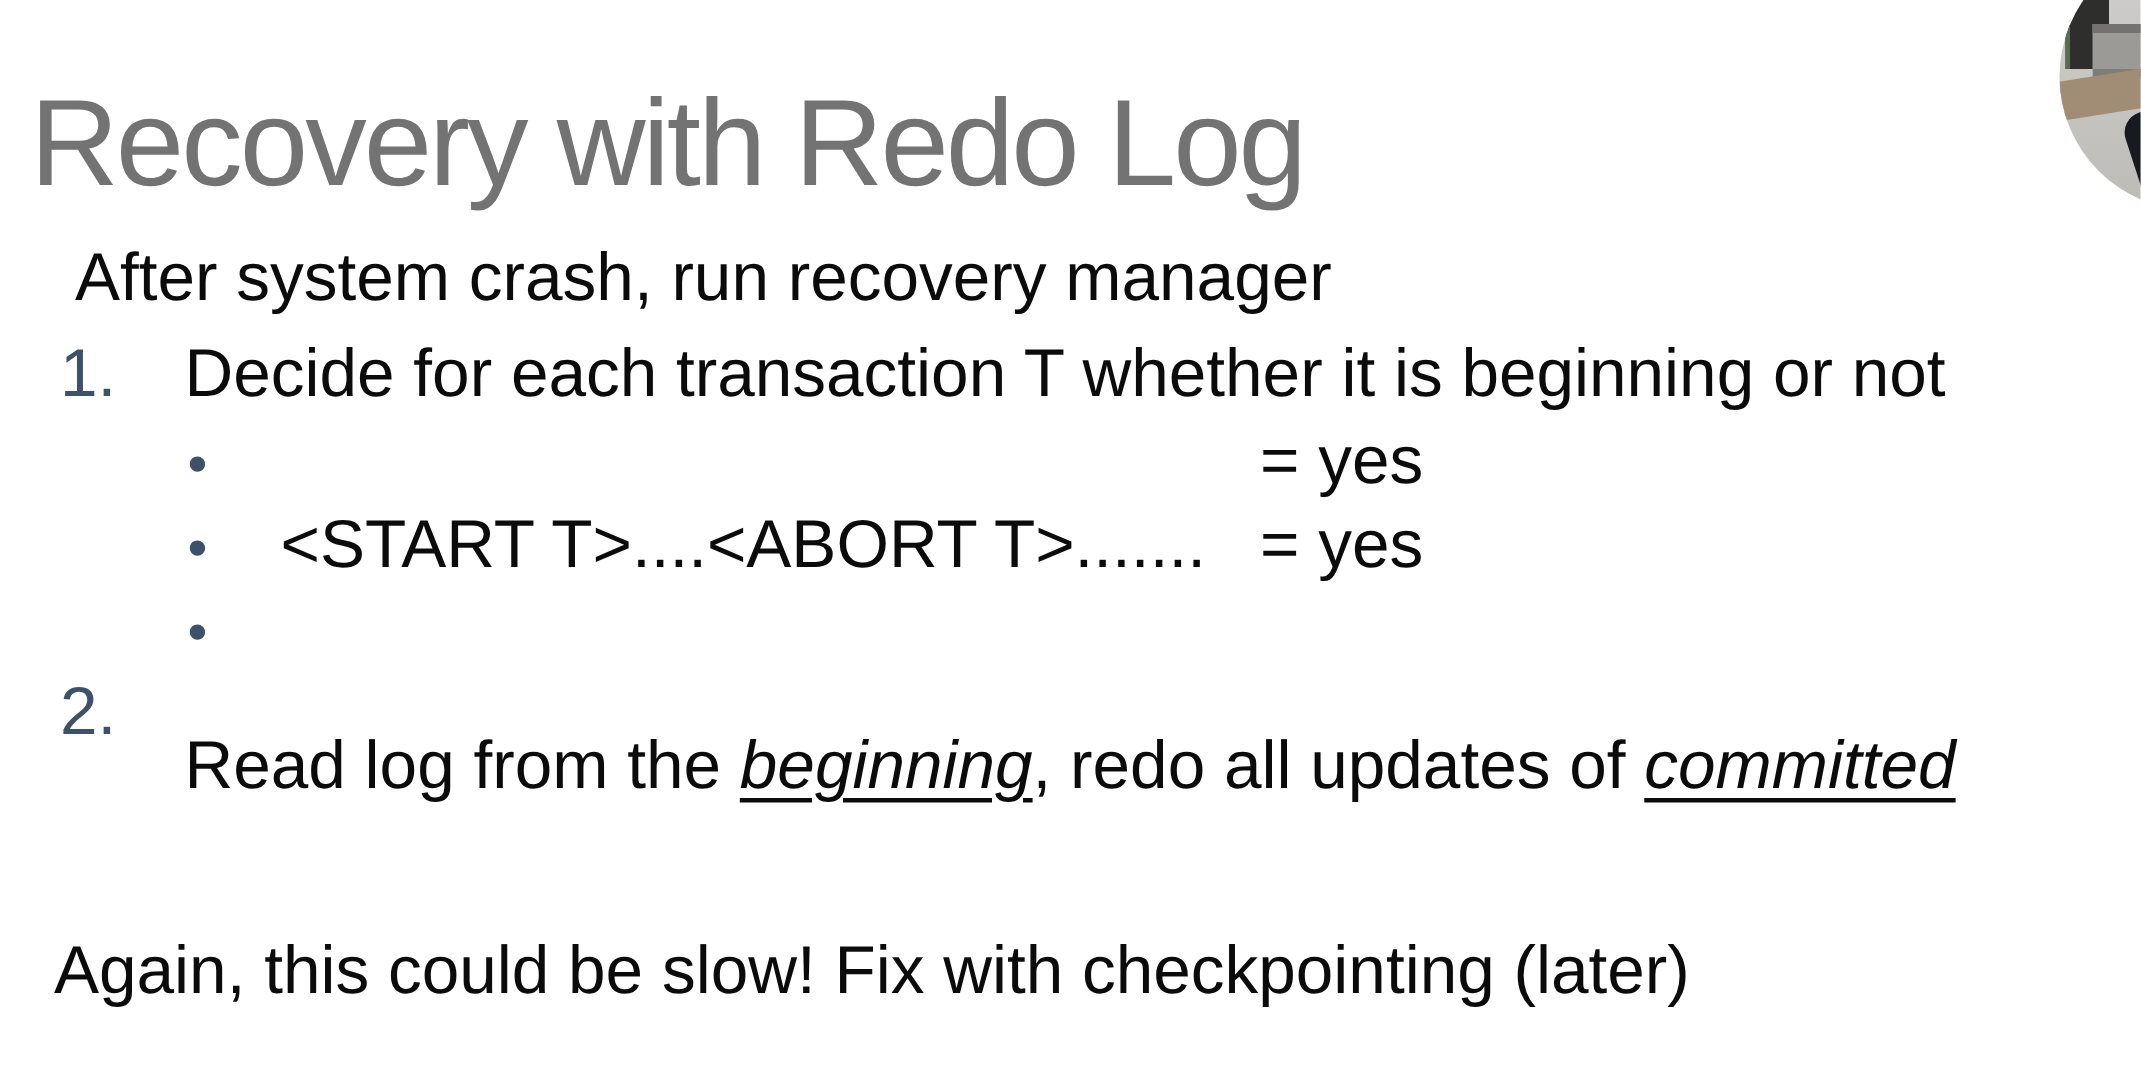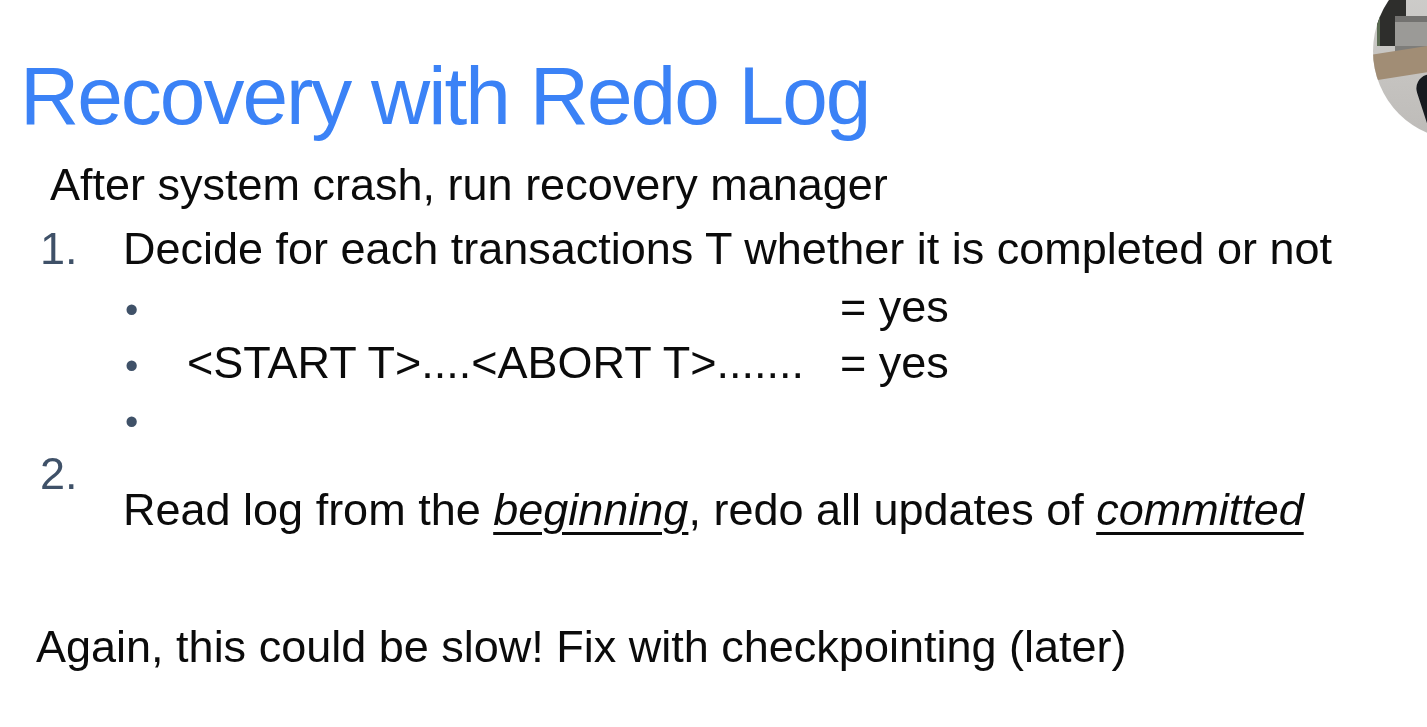--- a/index.html
+++ b/index.html
@@ -16,21 +16,21 @@
     color: #0b0b0b;
   }
   .slide-title {
     position: absolute;
     left: 20px;
     top: -4px;
     font-size: 82px;
     line-height: 1.1;
     font-weight: 400;
     letter-spacing: -2px;
-    color: #3b82f6;
+    color: #737373;
     white-space: pre;
   }
   .row {
     position: absolute;
     left: 0;
     width: 1427px;
     font-size: 45px;
     line-height: 54px;
     white-space: pre;
     color: #0b0b0b;
@@ -126,21 +126,21 @@
 </style>
 </head>
 <body>
 
 <h1 class="slide-title">Recovery with Redo Log</h1>
 
 <div class="row intro">After system crash, run recovery manager</div>
 
 <div class="row item1">
   <span class="num-marker">1.</span>
-  <span class="num-text">Decide for each transactions T whether it is completed or not</span>
+  <span class="num-text">Decide for each transaction T whether it is beginning or not</span>
 </div>
 
 <div class="row b1">
   <span class="bullet-marker">•</span>
   <span class="bullet-result">= yes</span>
 </div>
 
 <div class="row b2">
   <span class="bullet-marker">•</span>
   <span class="bullet-pattern">&lt;START T&gt;....&lt;ABORT T&gt;.......</span>

